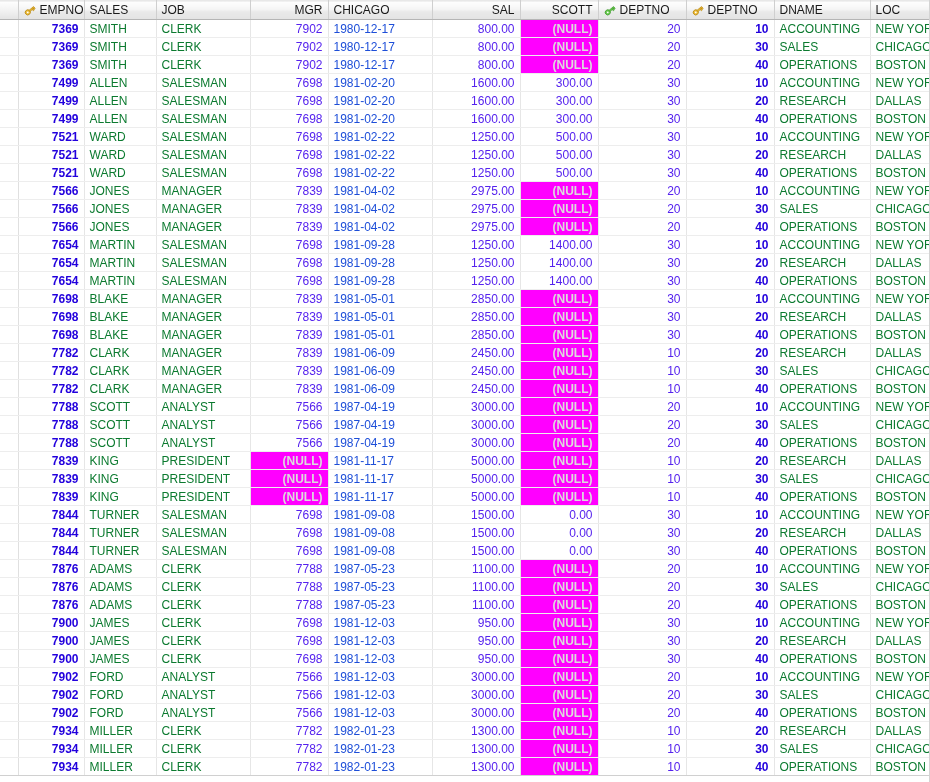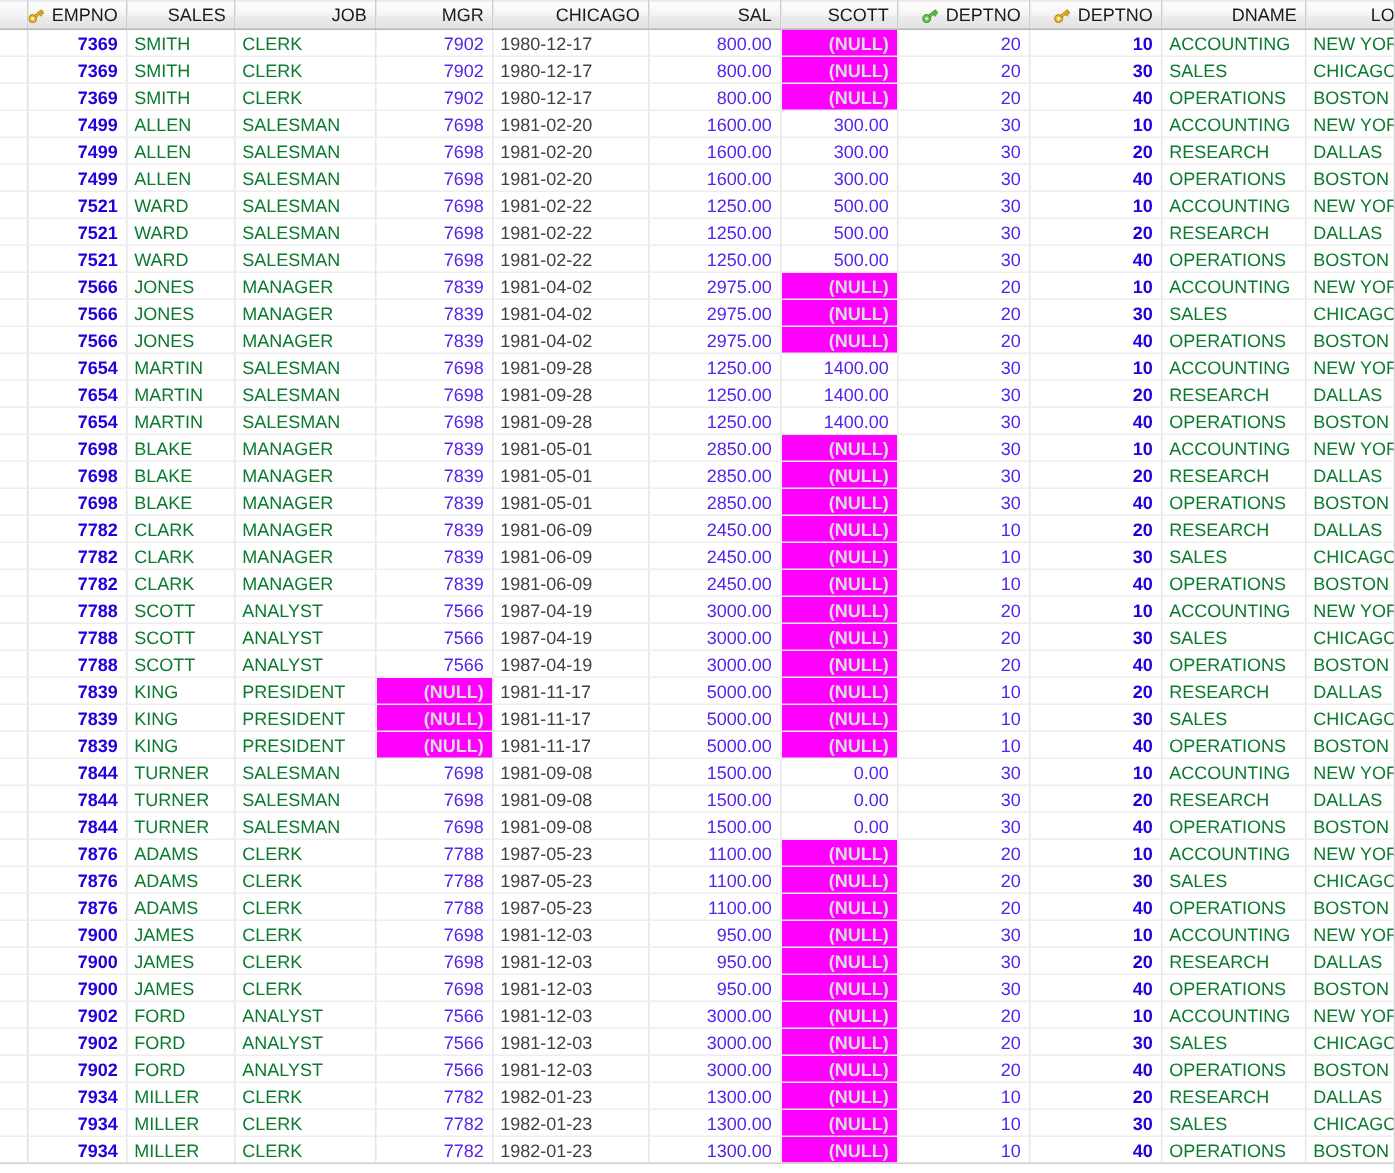--- a/index.html
+++ b/index.html
@@ -39,21 +39,21 @@
     vertical-align:middle;
   }
   thead th.align-r{text-align:right;}
   thead th.align-l{text-align:left;}
   thead th.gutter{
     background:linear-gradient(to bottom,#fefefe 0%,#f2f2f2 50%,#e3e3e3 100%);
     border-right:1px solid #cfcfcf;
   }
   .hdr-inner{display:flex;align-items:center;gap:4px;height:100%;}
   .hdr-inner.right{justify-content:center;}
-  .hdr-inner.left{justify-content:flex-end;}
+  .hdr-inner.left{justify-content:flex-start;}
   .key-icon{
     display:inline-block;width:12px;height:11px;flex:0 0 12px;
     position:relative;top:0;
   }
   .hdr-spacer{flex:1 1 auto;}
   
   tbody td{
     height:18px;
     padding:0 5px;
     box-sizing:border-box;
@@ -69,21 +69,21 @@
     background:#ffffff;
     border-right:1px solid #e0e0e0;
     padding:0;
   }
   td.align-r{text-align:right;}
   td.align-l{text-align:left;}
   
   .v-pk   {color:#2200dd;font-weight:bold;}
   .v-text {color:#0b7a2f;}
   .v-num  {color:#5522ee;}
-  .v-date {color:#404040;}
+  .v-date {color:#1d4ed8;}
   .v-null {
     background:#ff00ff !important;
     color:#dcdcdc;
     text-align:right;
     font-weight:bold;
   }
   tbody tr:last-child td{border-bottom:1px solid #c9c9c9;}
   #bottom-edge{
     position:absolute;left:0;right:0;bottom:0;height:6px;
     background:#ffffff;border-top:1px solid #d0d0d0;

